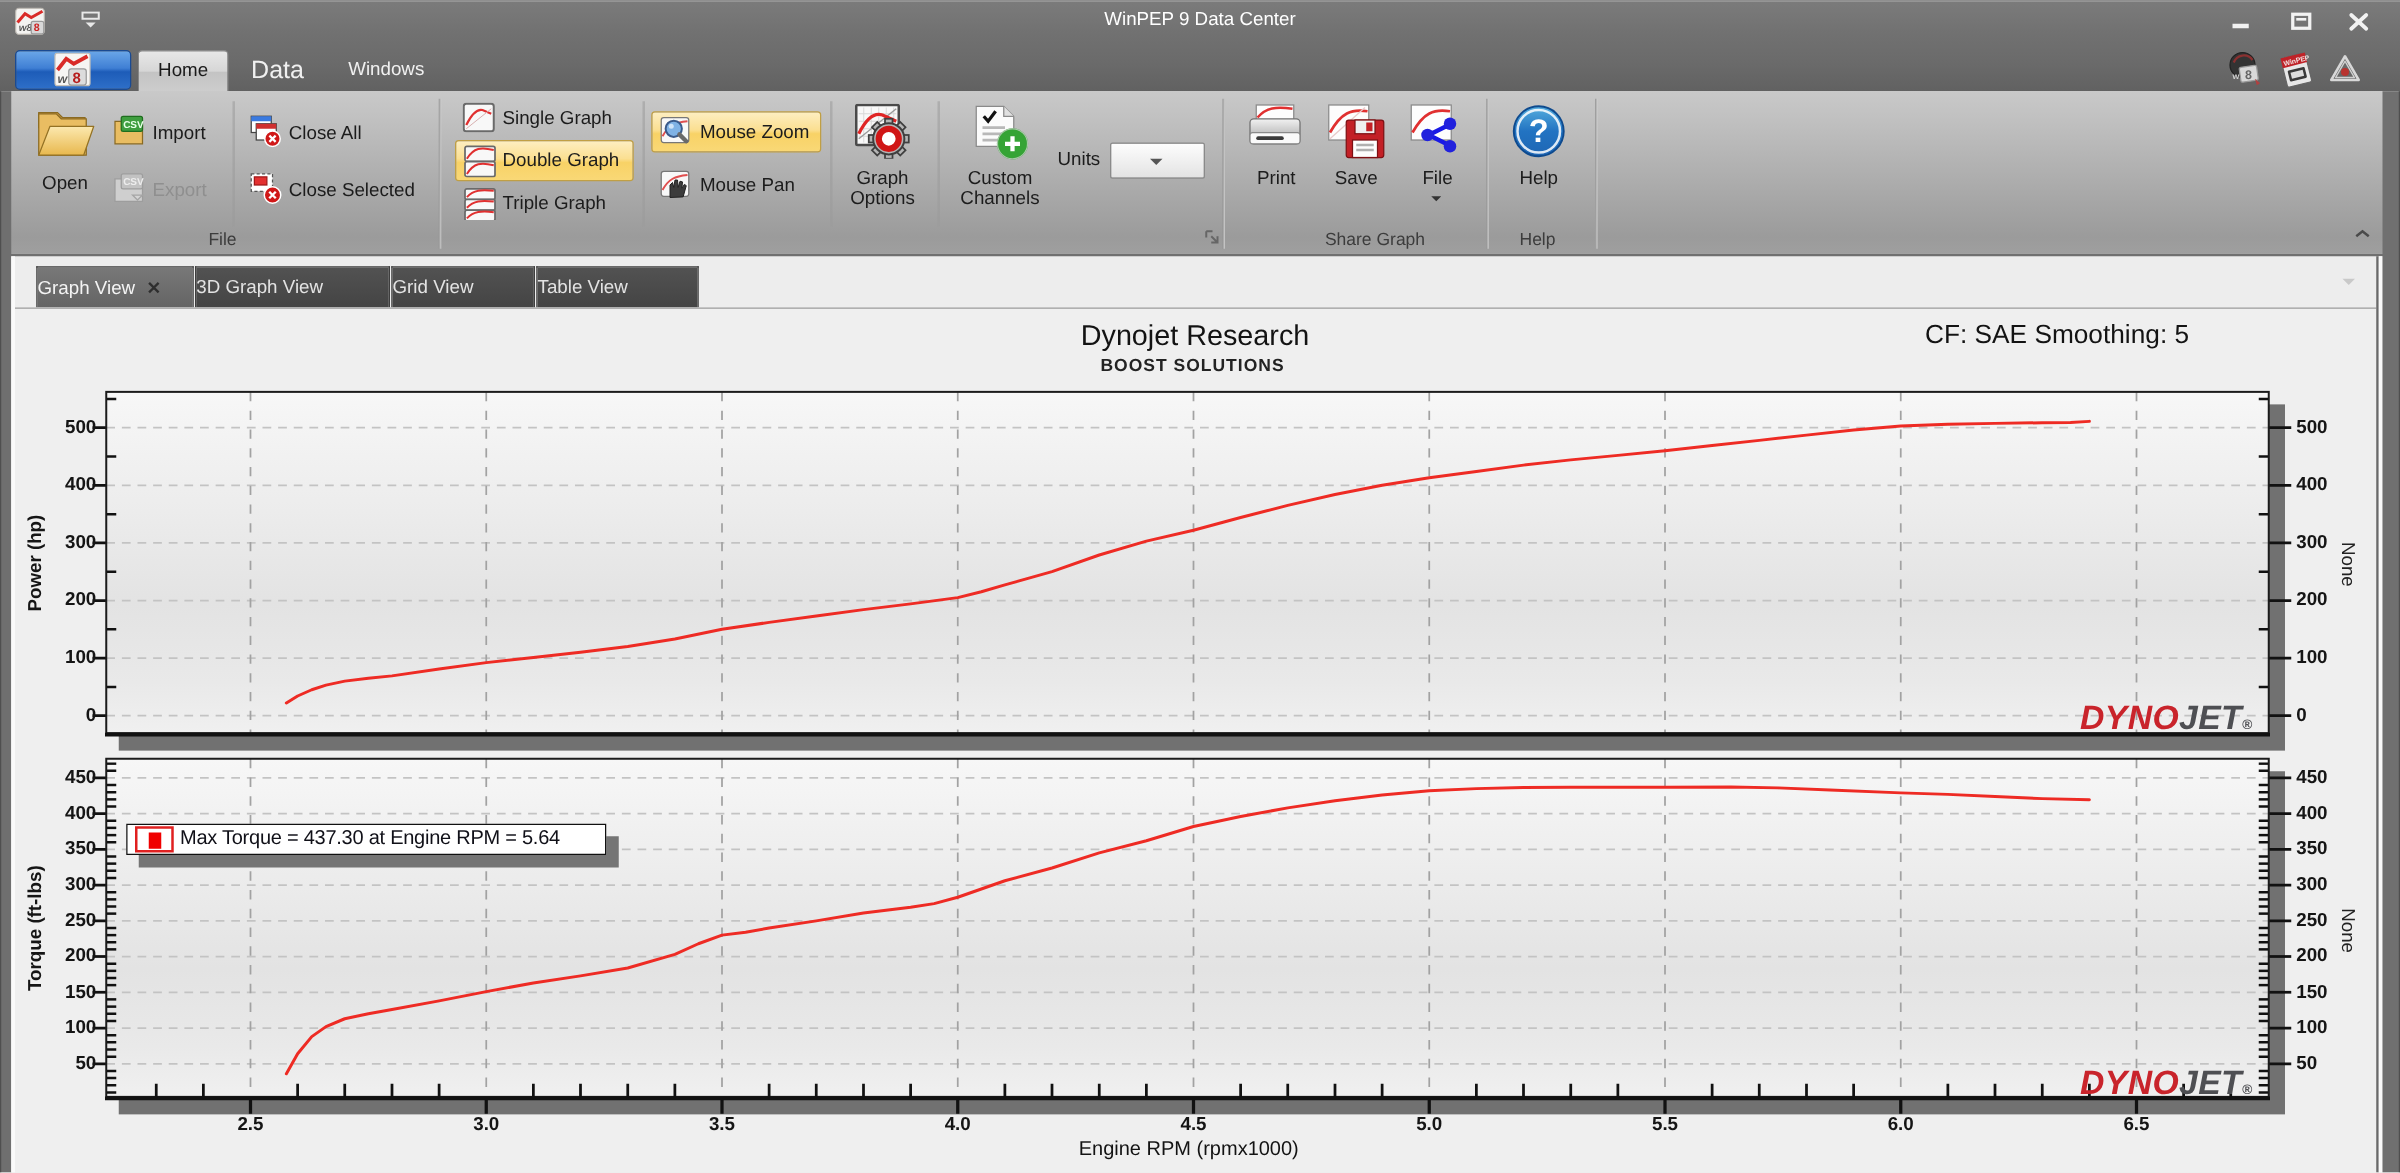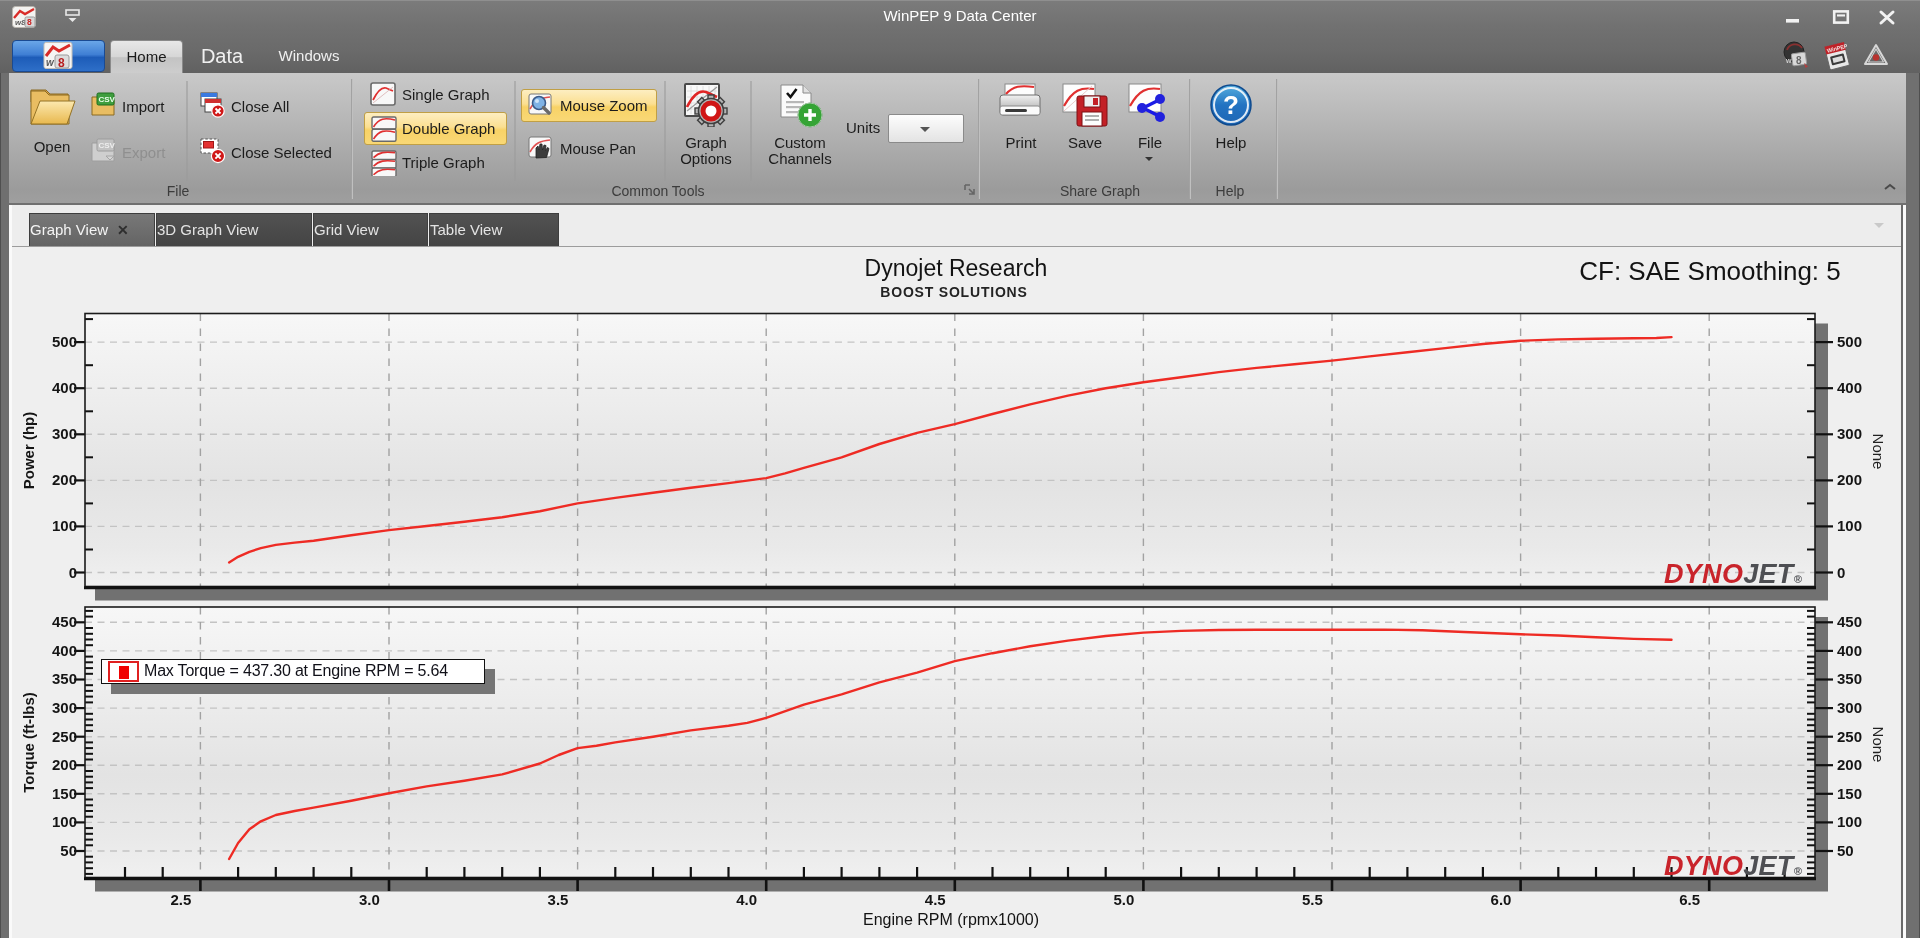--- a/index.html
+++ b/index.html
@@ -14,21 +14,21 @@
 .rsep{position:absolute;top:79px;height:120px;width:2px;background:linear-gradient(90deg,#939393,#cfcfcf);}
 .rlab{position:absolute;top:183px;font-size:14px;color:#3c3c3c;text-align:center;}
 .rtxt{font-size:15px;color:#1c1c1c;}
 .bigbtn{position:absolute;text-align:center;font-size:15px;color:#1c1c1c;line-height:16px;}
 .ylw{background:linear-gradient(180deg,#fdeec1 0%,#fbdf91 45%,#f8d266 55%,#f9d876 100%);border:1px solid #c09f45;border-radius:3px;}
 
 .vtab{position:absolute;top:213px;height:33px;color:#e3e3e3;font-size:15px;text-align:left;line-height:32px;border:1px solid #3e3e3e;border-bottom:none;background:linear-gradient(180deg,#525252,#444444);}
 #page{position:absolute;left:12px;top:246px;width:1889px;height:692px;background:#efefef;border-top:1px solid #9c9c9c;}
 .al{position:absolute;font-size:15px;font-weight:700;color:#151515;white-space:nowrap;}
 .alr{text-align:right;}
-.alc{}
+.alc{text-align:center;}
 .rot{position:absolute;font-size:15px;font-weight:700;color:#151515;white-space:nowrap;transform:rotate(-90deg);transform-origin:center;}
 .rotd{position:absolute;font-size:15px;font-weight:400;color:#222;white-space:nowrap;transform:rotate(90deg);transform-origin:center;}
 .legend{position:absolute;height:25px;background:#fff;border:1.4px solid #111;box-shadow:10px 10px 0 #757575;font-size:16px;letter-spacing:-0.2px;color:#101018;white-space:nowrap;}
 .lgsq{position:absolute;left:6px;top:1px;bottom:1px;width:31px;background:#fff;border:2px solid #e02020;}
 .lgsq:after{content:"";position:absolute;left:9px;top:3px;width:10px;height:13px;background:#f00000;}
 .lgtxt{position:absolute;left:42px;top:2px;}
 .dynojet{position:absolute;font-weight:700;font-style:italic;font-size:27px;letter-spacing:0.3px;white-space:nowrap;}
 .dynojet b{color:#c9242b;}
 .dynojet i{color:#4e4f53;}
 </style></head><body>
@@ -215,21 +215,20 @@
 <div class="abs rtxt" style="left:846px;top:119px;">Units</div>
 <div class="abs" style="left:888px;top:114px;width:76px;height:29px;background:linear-gradient(180deg,#fdfdfd,#e3e3e3);border:1px solid #8a8a8a;border-radius:2px;"></div>
 <svg class="abs" style="left:918px;top:125px" width="14" height="9" viewBox="0 0 14 9">
       <path d="M2 2 l5 5 5 -5z" fill="#555"></path>
     </svg>
 <svg class="abs" style="left:963px;top:183px" width="13" height="13" viewBox="0 0 13 13">
 <path d="M2 2 h5 M2 2 v5" stroke="#666" stroke-width="1.6"></path>
 <path d="M6 6 l5 5 M11 6 v5 h-5" stroke="#666" stroke-width="1.6" fill="none"></path>
 </svg>
 <div class="abs" style="left:750px;top:81px;width:1.5px;height:100px;background:#9a9a9a;opacity:.55"></div>
-<div class="rlab" style="left:352px;width:612px;">Common Tools</div>
 <div class="rsep" style="left:978px;"></div>
 <svg class="abs" style="left:997px;top:82px" width="48" height="46" viewBox="0 0 48 46">
 <rect x="8" y="2" width="30" height="14" fill="#fdfdfd" stroke="#8a8a8a"></rect>
 <path d="M9 12 C16 4 24 3 37 5" fill="none" stroke="#e03030" stroke-width="2"></path>
 <rect x="3" y="13" width="40" height="20" rx="3" fill="url(#prng)" stroke="#6f6f6f"></rect>
 <rect x="3" y="24" width="40" height="9" rx="2" fill="#fafafa" stroke="#8a8a8a"></rect>
 <rect x="8" y="27" width="22" height="3" rx="1.5" fill="#3a3a3a"></rect>
 </svg>
 <div class="bigbtn" style="left:998px;top:135px;width:46px;">Print</div>
 <svg class="abs" style="left:1061px;top:82px" width="48" height="46" viewBox="0 0 48 46">
@@ -276,21 +275,21 @@
 <div class="vtab" style="left:29px;width:126px;background:linear-gradient(180deg,#787878,#646464);color:#f4f4f4;">Graph View<span style="margin-left:9px;font-size:14px;font-weight:700;color:#2e2e2e;">✕</span></div>
 <div class="vtab" style="left:156px;width:156px;">3D Graph View</div>
 <div class="vtab" style="left:313px;width:115px;">Grid View</div>
 <div class="vtab" style="left:429px;width:130px;">Table View</div>
 <svg class="abs" style="left:1872px;top:221px" width="14" height="10" viewBox="0 0 14 10">
       <path d="M2 2 l5 5 5 -5z" fill="#c9c9c9"></path>
     </svg>
 <div id="page"></div>
 <div class="abs" style="left:-4px;top:255px;width:1920px;text-align:center;font-size:23px;color:#131313;">Dynojet Research</div>
 <div class="abs" style="left:-6px;top:284px;width:1920px;text-align:center;font-size:14px;font-weight:700;letter-spacing:0.8px;color:#232323;">BOOST SOLUTIONS</div>
-<div class="abs" style="left:1540px;top:256px;width:340px;text-align:center;font-size:26px;color:#131313;">CF: SAE Smoothing: 5</div>
+<div class="abs" style="left:1540px;top:256px;width:340px;text-align:left;font-size:21px;color:#131313;">CF: SAE Smoothing: 5</div>
 <svg class="abs" style="left:0;top:295px" width="1920" height="315" viewBox="0 295 1920 315">
 <defs>
 <linearGradient id="g1" x1="0" y1="0" x2="0" y2="1">
 <stop offset="0" stop-color="#f7f7f7"></stop>
           <stop offset="0.35" stop-color="#ececec"></stop>
 <stop offset="0.62" stop-color="#e3e3e3"></stop>
           <stop offset="0.85" stop-color="#e9e9e9"></stop>
           <stop offset="1" stop-color="#f0f0f0"></stop>
 </linearGradient>
 <linearGradient id="goldg" x1="0" y1="0" x2="0" y2="1">

